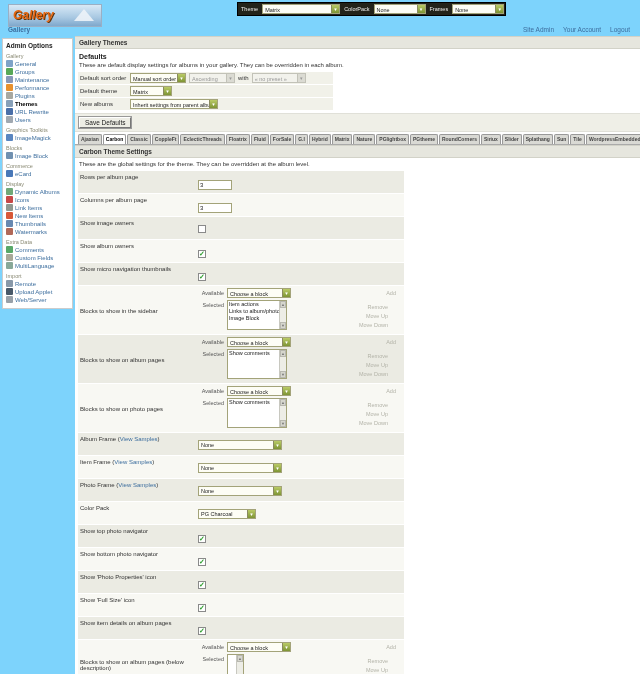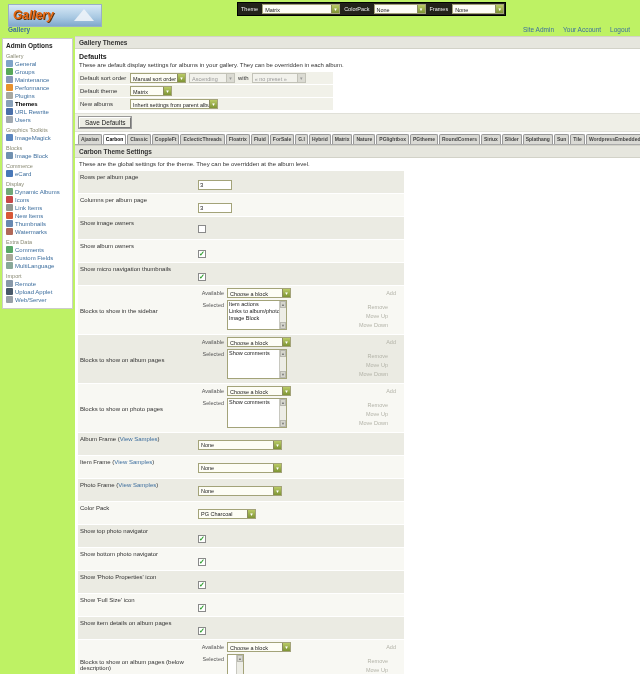--- a/index.html
+++ b/index.html
@@ -1,18 +1,18 @@
 <!DOCTYPE html>
 <html><head>
 <meta charset="utf-8">
 <style>
   *{box-sizing:border-box;margin:0;padding:0}
   html,body{background:#fff}
   body{font-family:"Liberation Sans",sans-serif}
-  .page{position:relative;width:640px;height:674px;background:#bef264;overflow:hidden}
+  .page{position:relative;width:640px;height:674px;background:#7dd3fc;overflow:hidden}
 
   
   header{position:relative;height:36px}
   .logo{position:absolute;left:8px;top:4px;width:94px;height:23px;border:1px solid #9AAFC4;background:linear-gradient(#D8E9F6 0%,#A8C8E2 60%,#7FA8CC 100%);overflow:hidden}
   .mountain{position:absolute;right:7px;top:4px;width:0;height:0;border-left:10px solid transparent;border-right:10px solid transparent;border-bottom:12px solid #EDF3F8;opacity:.9}
   .logotext{position:relative;font-size:12px;font-weight:bold;font-style:italic;color:#E8650D;text-shadow:1px 1px 0 #64350A;padding:5px 0 0 4px;line-height:11px}
   .topctl{position:absolute;left:237px;top:2px;display:flex;align-items:center;background:#23231A;border:1px solid #000;padding:1px;gap:2px}
   .tlabel{color:#EEE;font-size:5.5px;padding:0 2px;white-space:nowrap}
   .navrow{position:absolute;left:8px;right:10px;bottom:3px;display:flex;justify-content:space-between;font-size:6.5px}
   .bcrumb{color:#3D6E9E;font-weight:bold;cursor:pointer}

